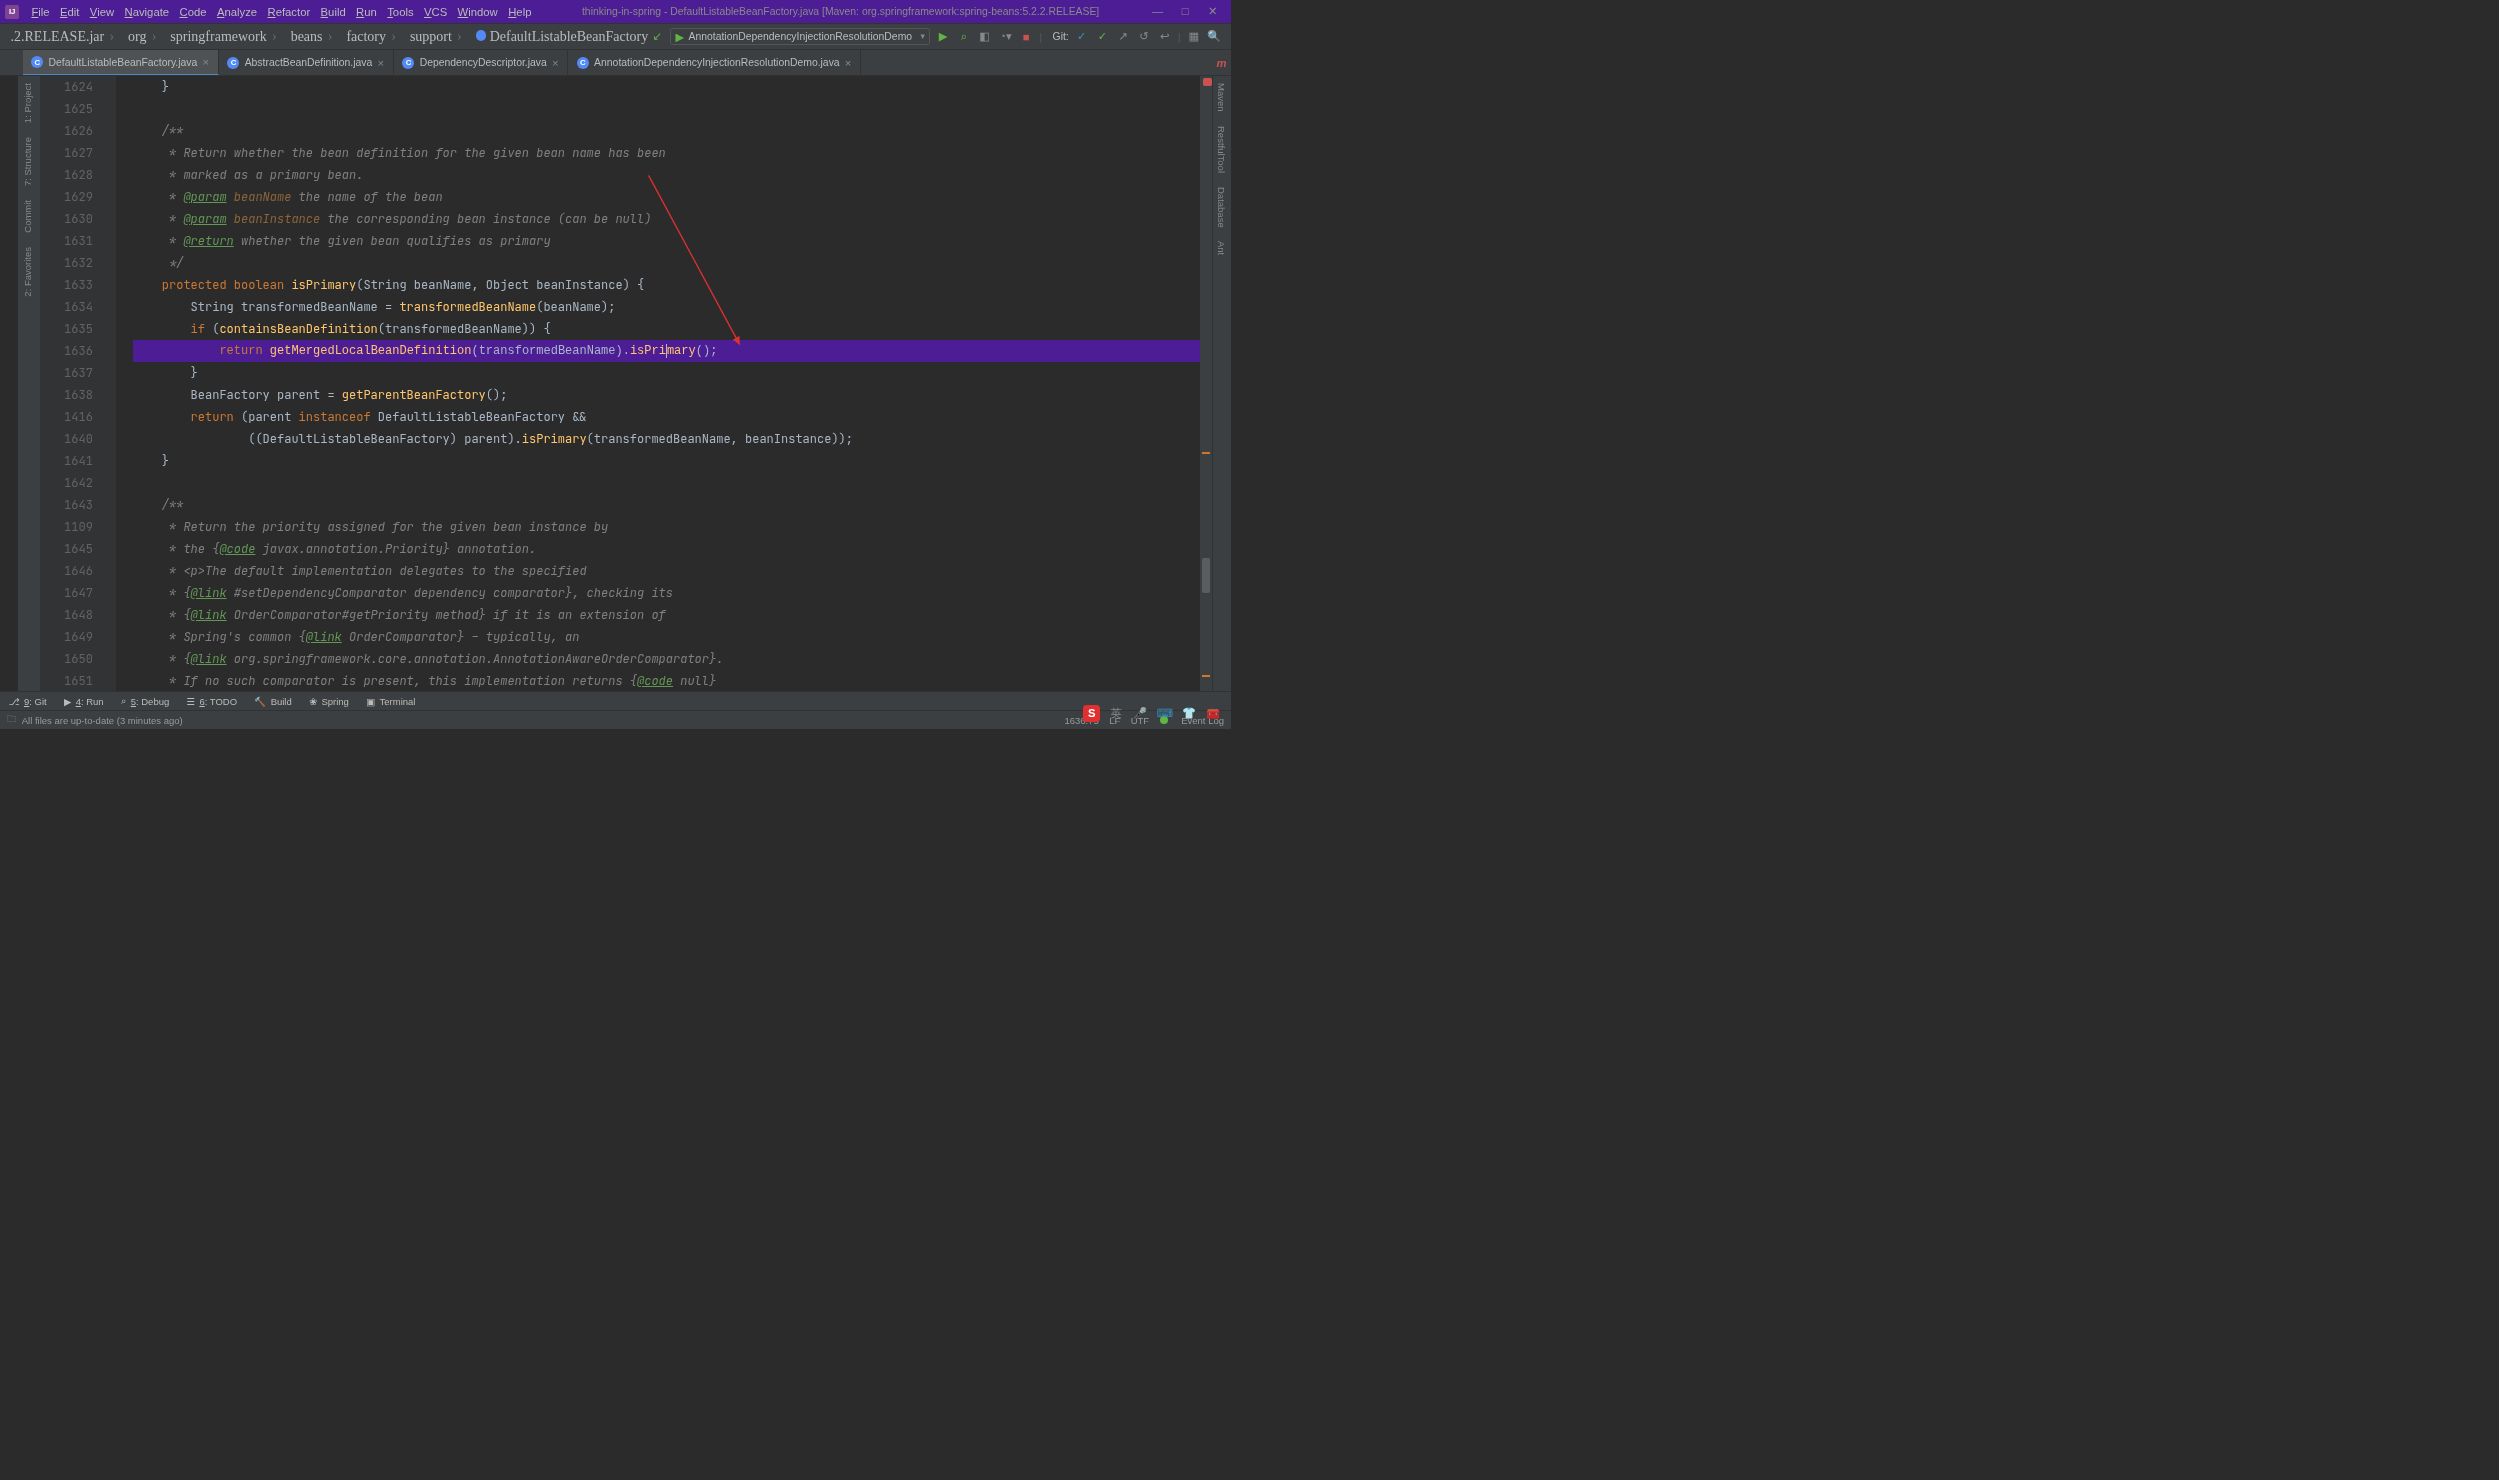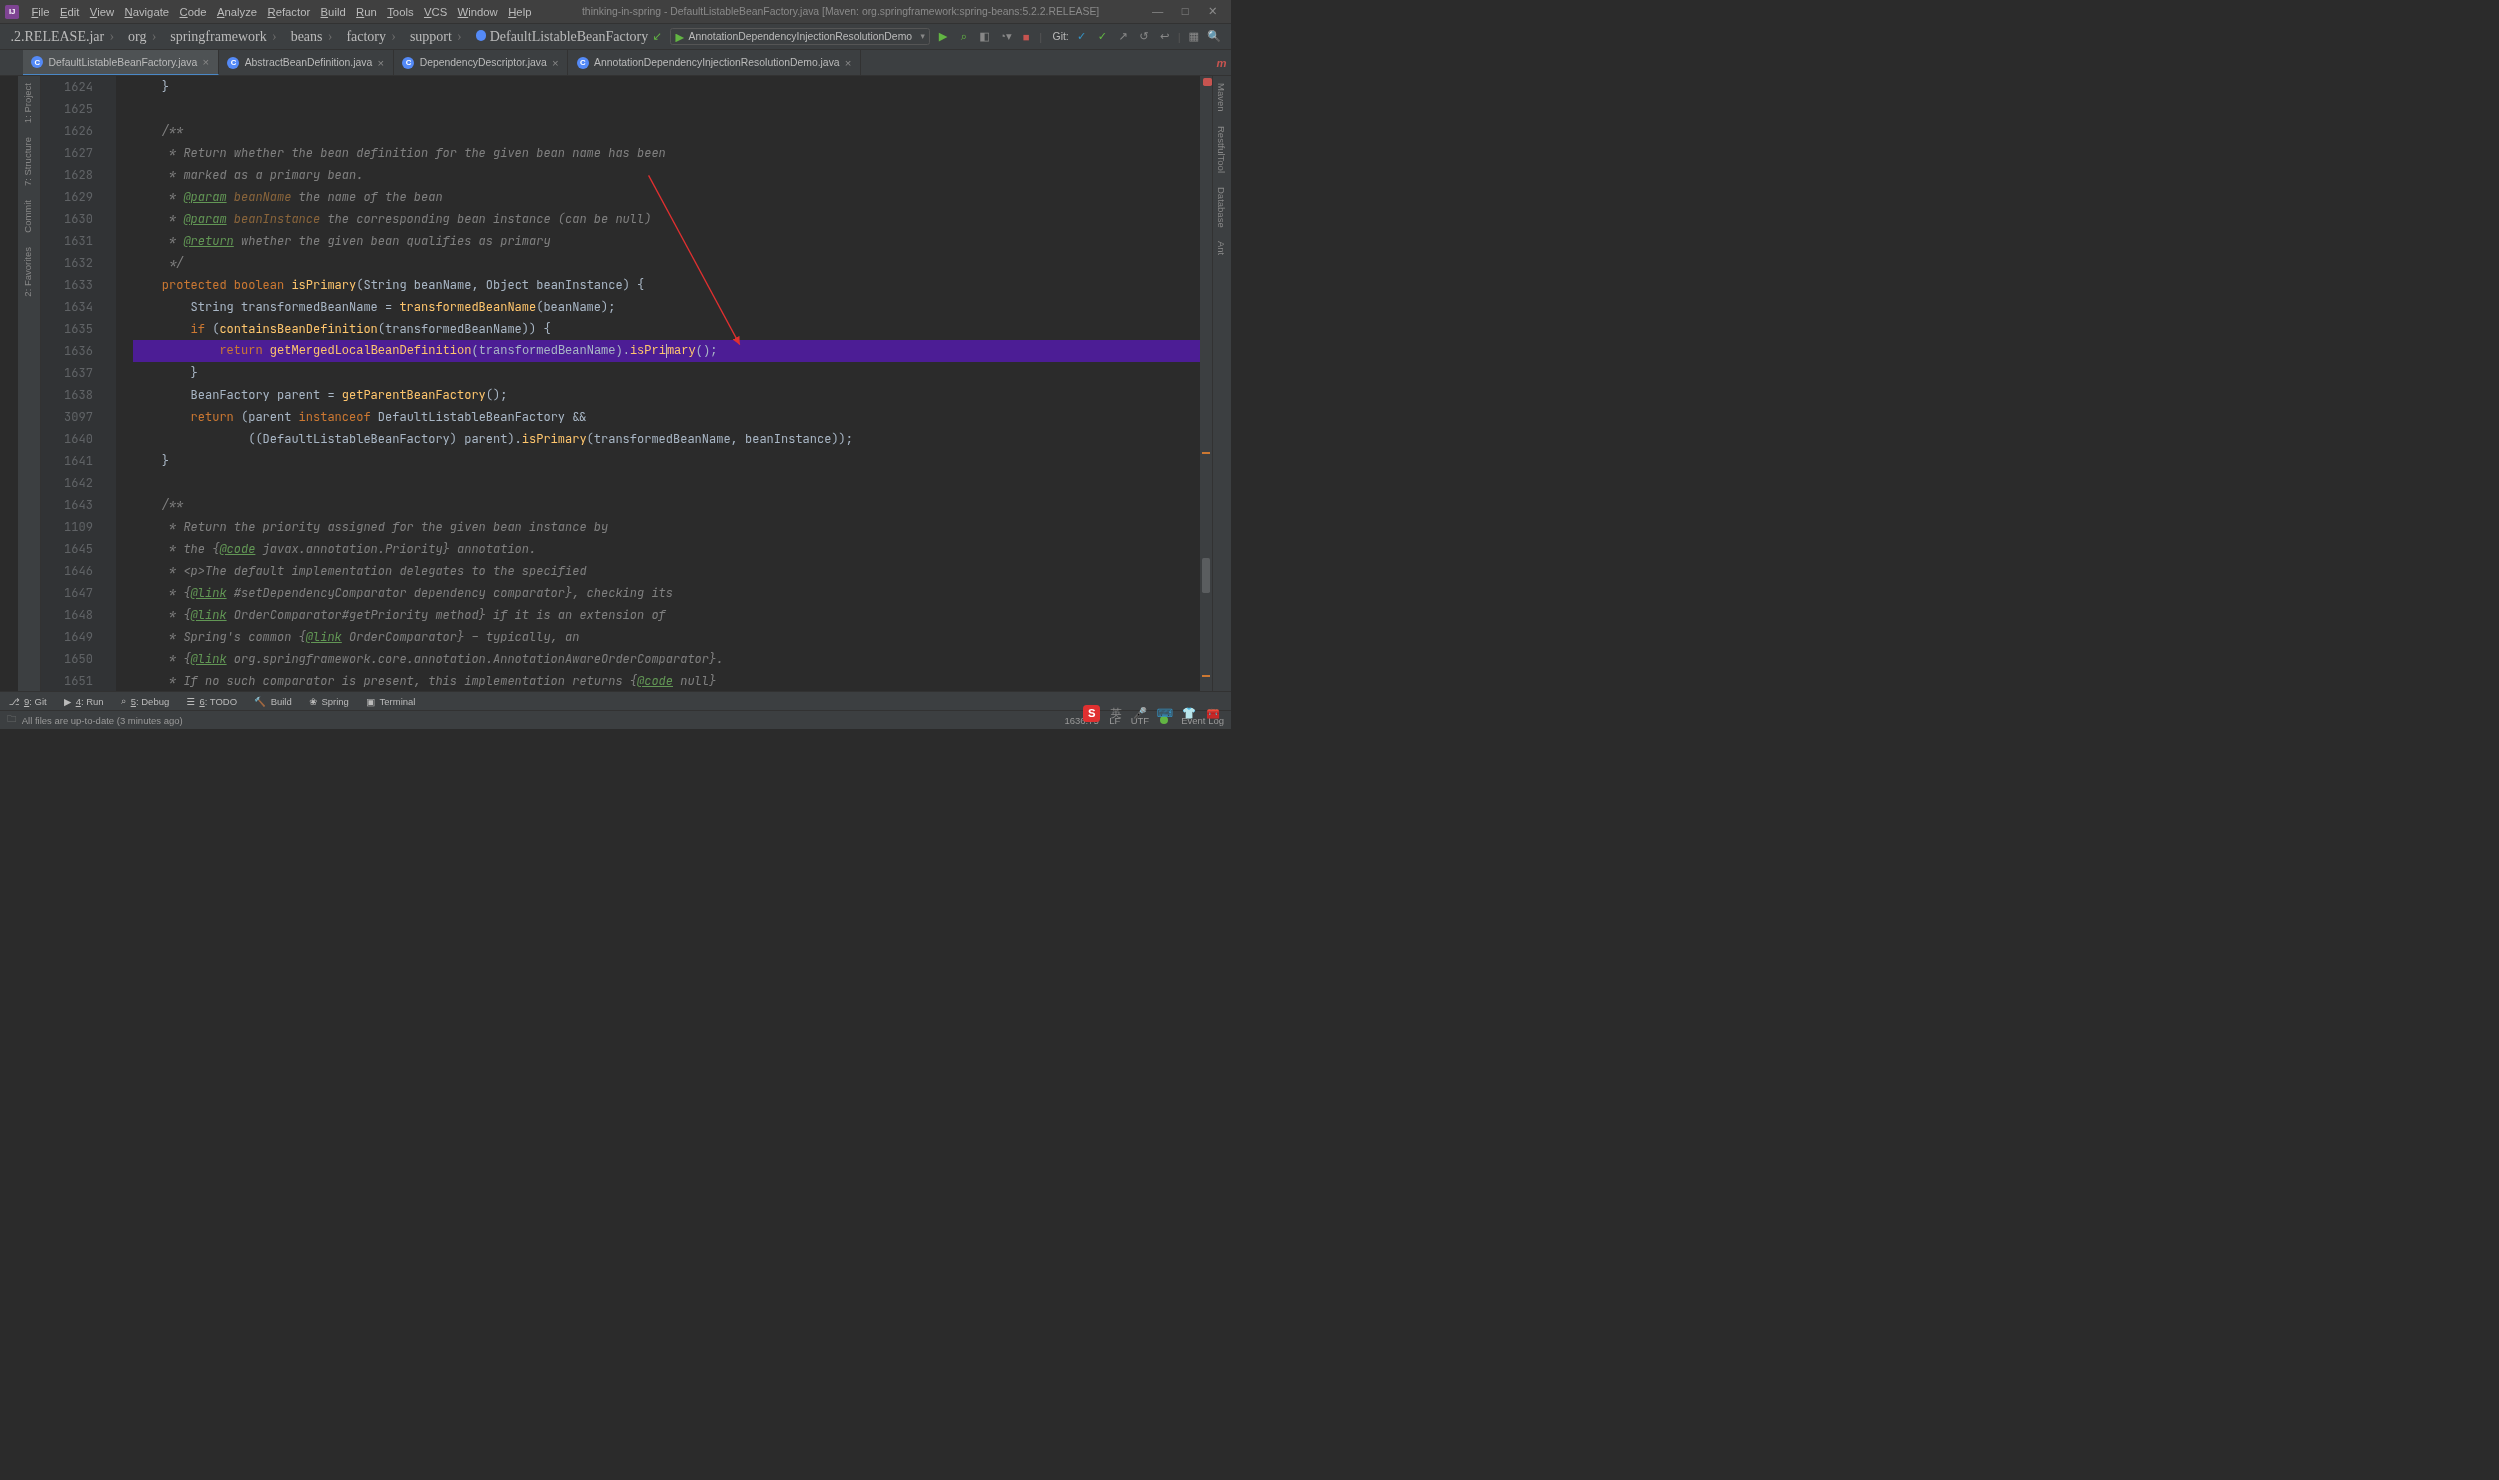--- a/index.html
+++ b/index.html
@@ -7,21 +7,21 @@
   font-family: "Segoe UI", Arial, sans-serif;
   background: #2b2b2b;
   color: #a9b7c6;
   font-size: 11.3px;
   width: 1231px;
   height: 729px;
   overflow: hidden;
   position: relative;
 }
 .titlebar {
-  background: #404040;
+  background: #4c1d95;
   height: 24px;
   display: flex;
   align-items: center;
   padding: 0 5.2px;
   border-bottom: 0.9px solid #323232;
 }
 .app-icon {
   width: 14px; height: 14px;
   background: #7e4492;
   color: #fff;
@@ -387,21 +387,21 @@
         <div class="line">1629</div>
         <div class="line">1630</div>
         <div class="line">1631</div>
         <div class="line">1632</div>
         <div class="line">1633</div>
         <div class="line">1634</div>
         <div class="line">1635</div>
         <div class="line">1636</div>
         <div class="line">1637</div>
         <div class="line">1638</div>
-        <div class="line">3097</div>
+        <div class="line">1416</div>
         <div class="line">1640</div>
         <div class="line">1641</div>
         <div class="line">1642</div>
         <div class="line">1643</div>
         <div class="line">1109</div>
         <div class="line">1645</div>
         <div class="line">1646</div>
         <div class="line">1647</div>
         <div class="line">1648</div>
         <div class="line">1649</div>

